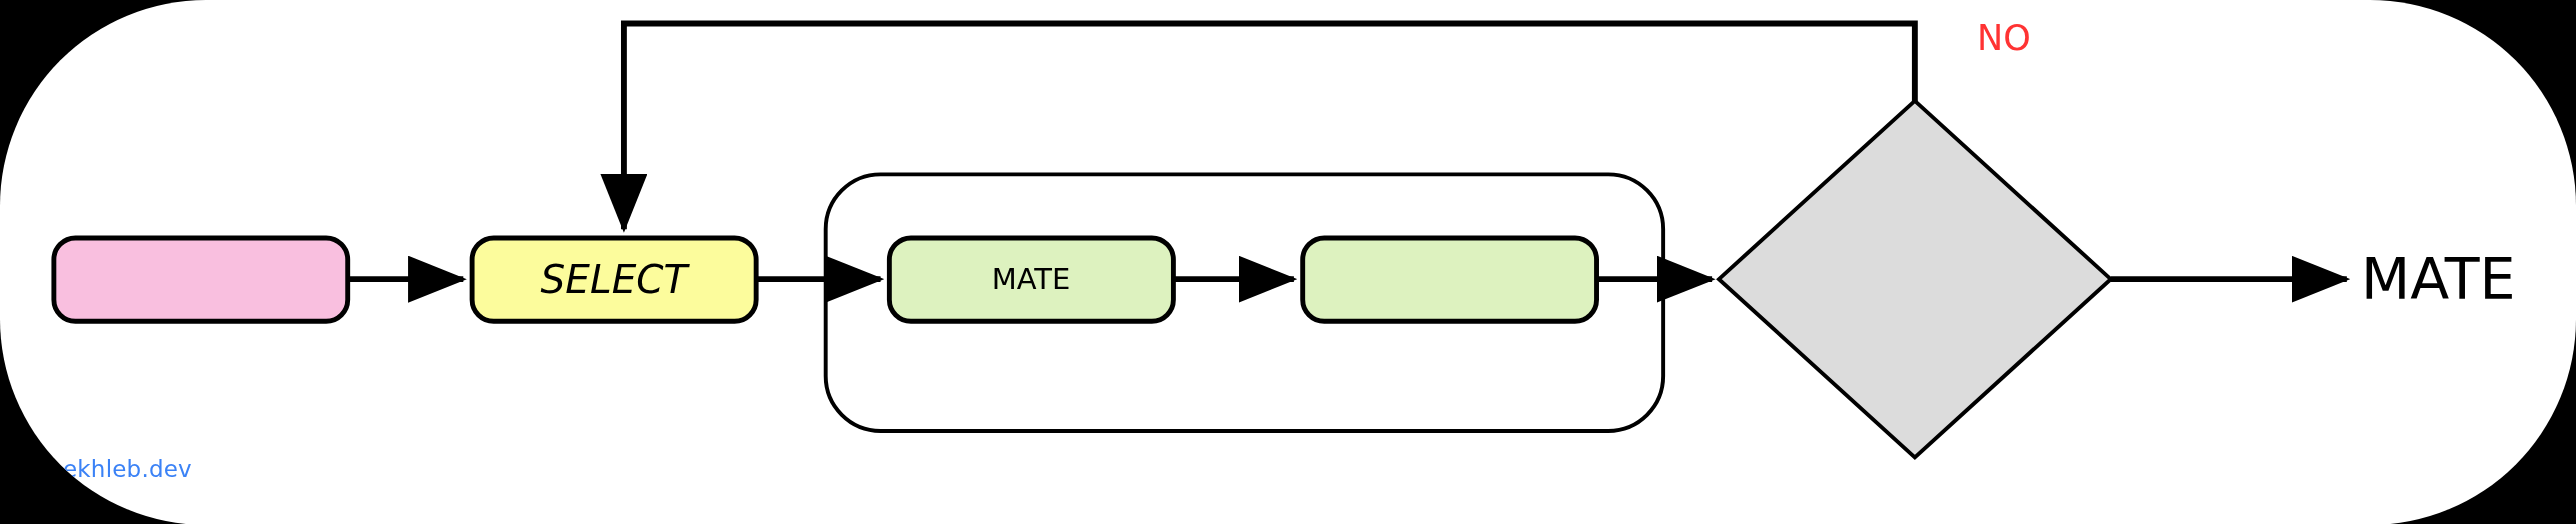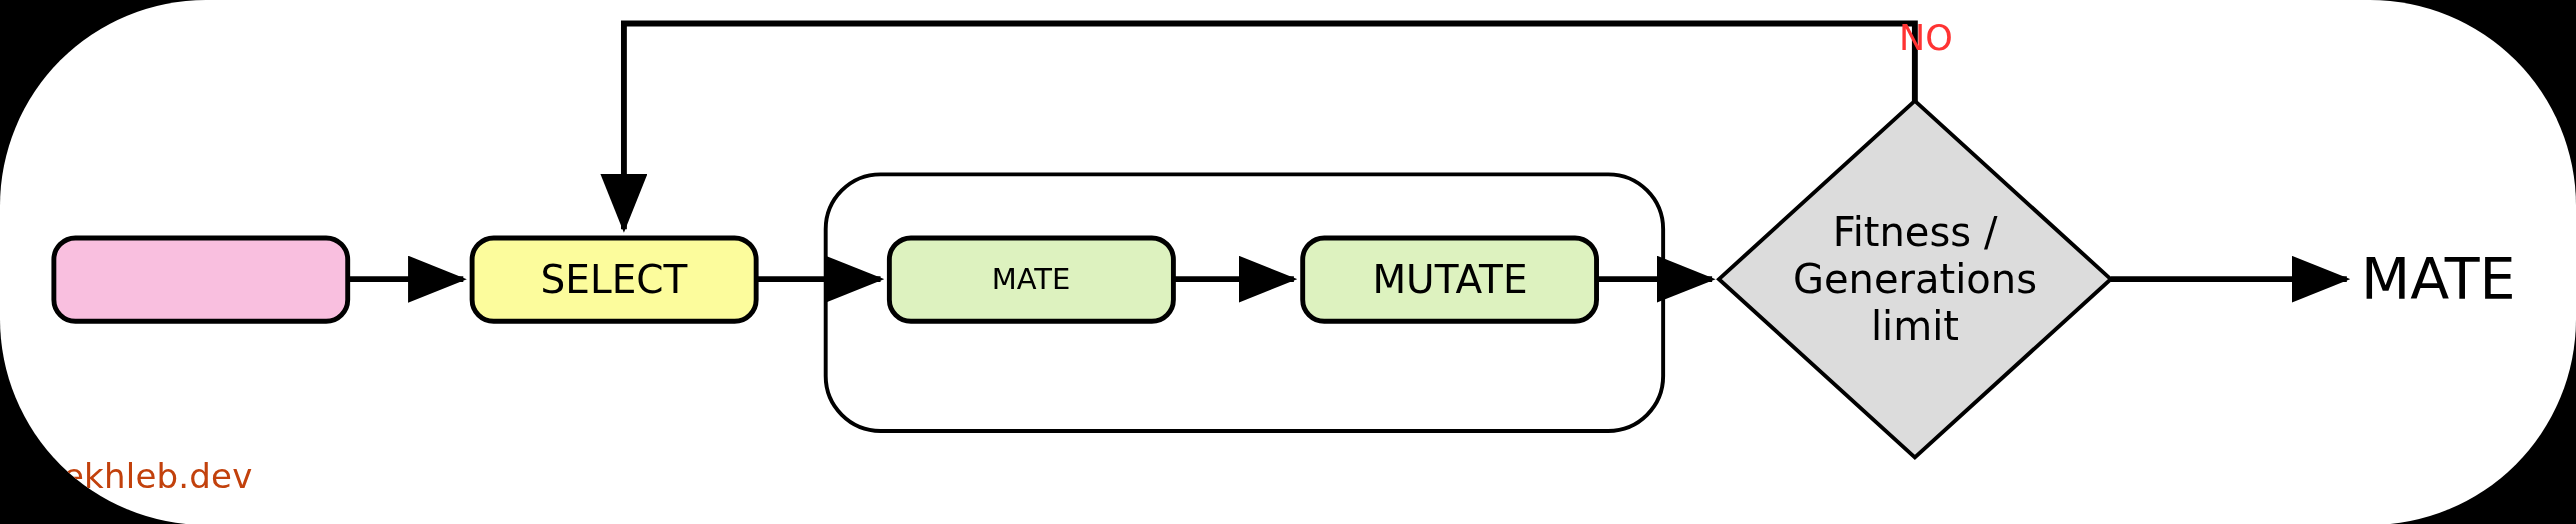--- a/index.html
+++ b/index.html
@@ -38,33 +38,33 @@
     position: absolute;
     display: flex;
     align-items: center;
     justify-content: center;
     text-align: center;
     color: #000000;
     pointer-events: none;
     white-space: pre-line;
   }
   #create-label   { left: 54px;  top: 242px; width: 294px; height: 74px; font-size: 39px; }
-  #select-label   { left: 472px; top: 242px; width: 284px; height: 74px; font-size: 39px; }
+  #select-label   { left: 472px; top: 242px; width: 284px; height: 74px; font-size: 39px; font-style: italic; }
   #mate-label     { left: 889px; top: 242px; width: 284px; height: 74px; font-size: 29px; }
   #mutate-label   { left: 1303px;top: 242px; width: 294px; height: 74px; font-size: 39px; }
   #decision-label { left: 1768px;top: 211px; width: 294px; height: 137px; font-size: 40px; line-height: 1.18; flex-direction: column; }
   #stop-label     { left: 2361px;top: 240px; width: 215px; height: 78px; font-size: 57px; justify-content: flex-start; }
-  #no-label       { left: 1899px;top: 13.7px;  width: 118px; height: 49px; font-size: 35px; color: #ff3333; justify-content: flex-start; }
+  #no-label       { left: 1977px;top: 13.7px;  width: 118px; height: 49px; font-size: 35px; color: #ff3333; justify-content: flex-start; }
   #yes-label      { left: 2133px;top: 208px; width: 118px; height: 49px; font-size: 35px; color: #5a9e14; justify-content: flex-start; }
   #watermark {
     position: absolute;
     left: 63px;
     top: 456px;
-    font-size: 34px;
-    color: #c2410c;
+    font-size: 23px;
+    color: #3b82f6;
     letter-spacing: 0.2px;
     text-align: right;
   }
 </style>
 </head>
 <body>
 
 <div id="canvas">
   <div id="panel">
 
@@ -98,25 +98,21 @@
       <path d="M1955,103 L1955,24 L637,24 L637,234" fill="none" stroke="#000000" stroke-width="6" marker-end="url(#arrow)"></path>
 
       <line x1="2155" y1="285" x2="2396" y2="285" stroke="#000000" stroke-width="6" marker-end="url(#arrow)"></line>
     </svg>
 
 
     <div class="node-label" id="select-label">SELECT</div>
 
     <div class="node-label" id="mate-label">MATE</div>
 
-    <div class="node-label" id="mutate-label">MUTATE</div>
 
-    <div class="node-label" id="decision-label">Fitness /
-Generations
-limit</div>
 
     <div class="node-label" id="stop-label">MATE</div>
 
     <div class="node-label" id="no-label">NO</div>
 
 
     <div id="watermark">ekhleb.dev</div>
 
   </div>
 </div>

